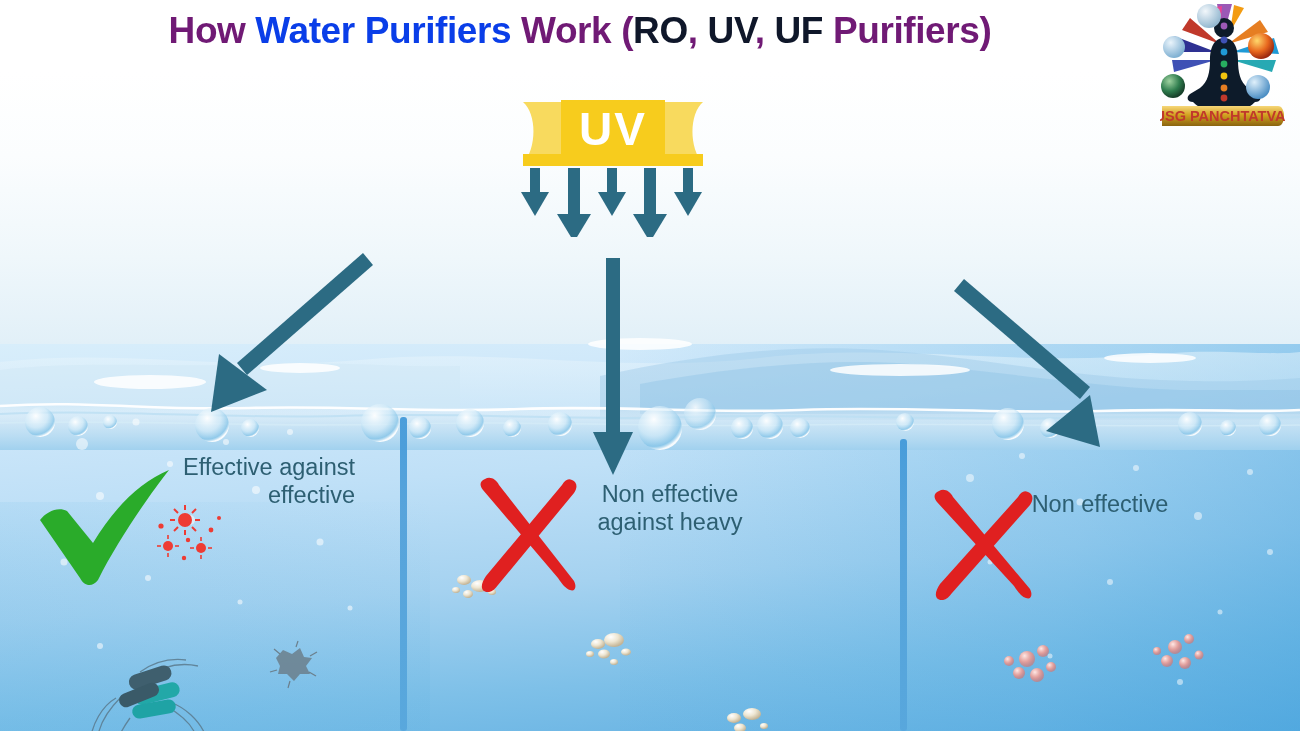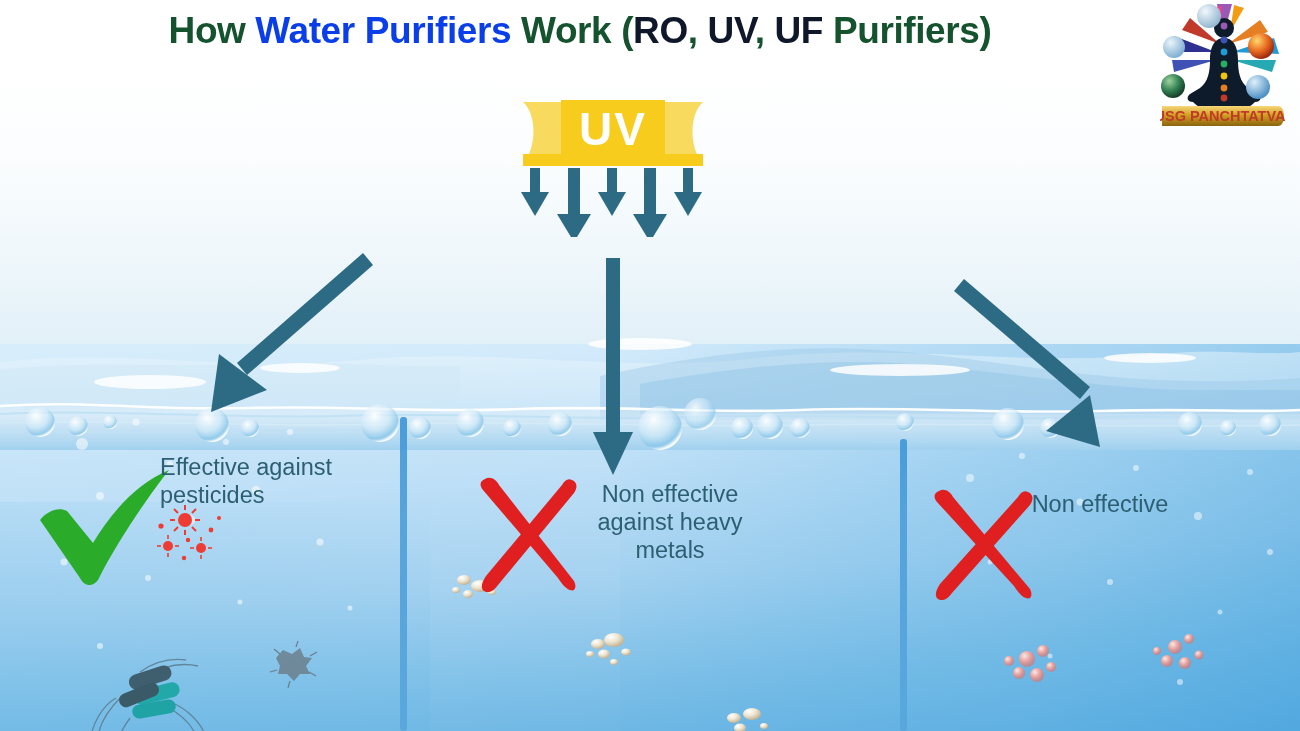--- a/index.html
+++ b/index.html
@@ -13,21 +13,21 @@
   
   #titlebar { position:absolute; left:0; top:0; width:1300px; height:72px;
               background:#ffffff; z-index:40; }
   #page-title { position:absolute; left:0; top:10px; width:1160px;
                 text-align:center; font-size:37px; font-weight:bold;
                 letter-spacing:-0.4px; white-space:nowrap;
                 font-family:"Liberation Sans", sans-serif; color:#000; }
   #page-title span { white-space:pre; }
   .t-blue { color:#0a3ee8; }
   .t-red  { color:#0f172a; }
-  .t-black{ color:#14532d; }
+  .t-black{ color:#701a75; }
 
   
   #logo { position:absolute; right:12px; top:2px; width:128px; height:126px;
           z-index:45; }
 
   
   #scene { position:absolute; left:0; top:72px; width:1300px; height:659px;
            overflow:hidden; }
 
   
@@ -55,21 +55,21 @@
   
   #uv-lamp { position:absolute; left:515px; top:20px; width:196px; height:145px; z-index:30; }
   #uv-label { position:absolute; left:0; top:6px; width:196px; text-align:center;
               font-size:46px; font-weight:bold; color:#ffffff; letter-spacing:2px;
               line-height:62px; font-family:"Liberation Sans", sans-serif;
               pointer-events:none; }
 
   
   .panel-text { position:absolute; color:#2d5f72; font-size:23.5px; line-height:28px;
                 font-family:"Liberation Sans", sans-serif; font-weight:400; }
-  #txt-1 { left:160px; top:381px; width:195px; text-align:left; }
+  #txt-1 { left:160px; top:381px; width:195px; text-align:right; }
   #txt-2 { left:580px; top:408px; width:180px; text-align:center; }
   #txt-3 { left:1000px; top:418px; width:200px; text-align:center; }
 
   
   #mark-check { position:absolute; left:36px; top:396px; width:140px; height:120px; }
   #mark-x1 { position:absolute; left:476px; top:404px; width:106px; height:116px; }
   #mark-x2 { position:absolute; left:930px; top:416px; width:108px; height:112px; }
 
   
   .sprite { position:absolute; }
@@ -365,27 +365,26 @@
 
     <svg id="mark-x2" viewBox="0 0 108 112">
       <g fill="#e02020">
         <path d="M9,3 C14,0 20,3 23,9 L100,101 C103,107 101,112 96,110 C92,109 88,104 84,98 L7,14 C3,9 4,5 9,3 Z"></path>
         <path d="M98,4 C103,6 104,11 100,17 L22,105 C18,111 12,114 8,111 C4,108 6,102 10,96 L88,9 C91,4 94,2 98,4 Z"></path>
       </g>
     </svg>
 
     <div class="panel-text" id="txt-1">
       <div>Effective against</div>
-      <div>pesticides</div>
+      <div>effective</div>
     </div>
 
     <div class="panel-text" id="txt-2">
       <div>Non effective</div>
       <div>against heavy</div>
-      <div>metals</div>
     </div>
 
     <div class="panel-text" id="txt-3">
       <div>Non effective</div>
     </div>
 
     <div id="uv-lamp">
       <svg viewBox="0 0 196 145" style="position:absolute;left:0;top:0;width:196px;height:145px;">
 
         <path d="M8,10 C22,22 22,56 8,72 L188,72 C174,56 174,22 188,10 Z" fill="#f8da5e"></path>

